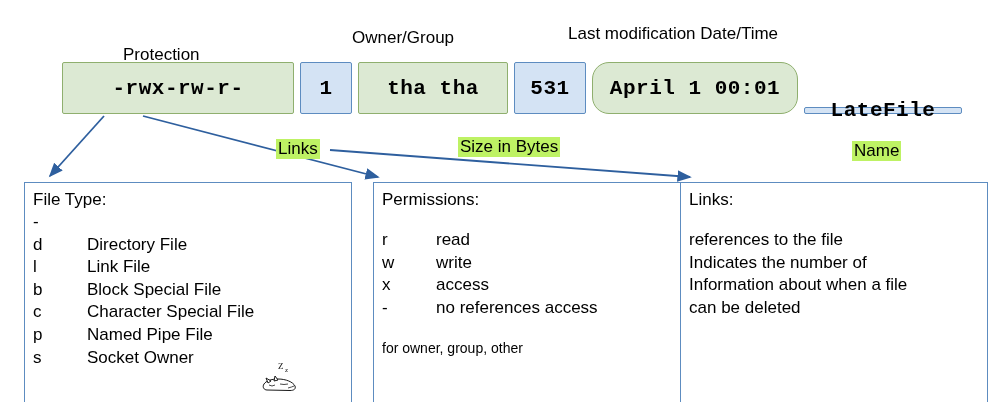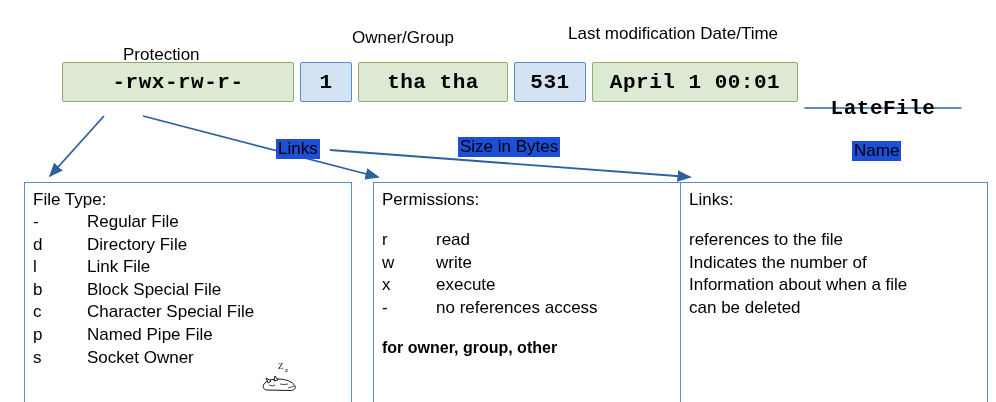--- a/index.html
+++ b/index.html
@@ -38,21 +38,21 @@
     line-height: 20px;
     white-space: nowrap;
     color: #000;
   }
 
   
   .ls-row {
     position: absolute;
     left: 62px;
     top: 62px;
-    height: 40px;
+    height: 52px;
     display: flex;
     align-items: stretch;
     gap: 6px;
   }
   .ls-cell {
     box-sizing: border-box;
     display: flex;
     align-items: center;
     justify-content: center;
     font-family: "Liberation Mono", "DejaVu Sans Mono", monospace;
@@ -67,30 +67,30 @@
     border: 1.4px solid #8faf6e;
   }
   .ls-cell.blue {
     background: #d4e3f4;
     border: 1.4px solid #5d8cc0;
   }
   .w-prot  { width: 232px; }
   .w-links { width: 52px; }
   .w-owner { width: 150px; }
   .w-size  { width: 72px; }
-  .w-date  { width: 206px; }
+  .w-date  { width: 206px; border-radius: 17px; }
   .w-name  { width: 158px; margin-top: 45px; }
 
   
   .mid-label {
     position: absolute;
     font-size: 17px;
     line-height: 20px;
     white-space: nowrap;
-    background: #1d4ed8;
+    background: #bef264;
     padding: 0 2px;
   }
 
   
   .exp-box {
     position: absolute;
     box-sizing: border-box;
     background: #ffffff;
     border: 1.4px solid #5d8cc0;
     top: 182px;
@@ -120,24 +120,23 @@
     flex: 0 0 54px;
   }
   .def-val { flex: 1 1 auto; }
 
   .plain-line {
     font-size: 17px;
     line-height: 22.6px;
     white-space: nowrap;
   }
   .note-line {
-    font-size: 16px;
+    font-size: 14px;
     line-height: 22.6px;
     white-space: nowrap;
-    font-weight: bold;
   }
 
   
   #cat-doodle {
     position: absolute;
     left: 258px;
     top: 358px;
     width: 48px;
     height: 36px;
   }
@@ -176,21 +175,20 @@
 
   <div class="mid-label" style="left:276px; top:139px;">Links</div>
   <div class="mid-label" style="left:458px; top:137px;">Size in Bytes</div>
   <div class="mid-label" style="left:852px; top:141px;">Name</div>
 
   <div class="exp-box" id="box-filetype">
     <div class="exp-title">File Type:</div>
     <div class="def-list">
       <div class="def-row">
         <span class="def-key">-</span>
-        <span class="def-val">Regular File</span>
       </div>
       <div class="def-row">
         <span class="def-key">d</span>
         <span class="def-val">Directory File</span>
       </div>
       <div class="def-row">
         <span class="def-key">l</span>
         <span class="def-val">Link File</span>
       </div>
       <div class="def-row">
@@ -235,21 +233,21 @@
       <div class="def-row">
         <span class="def-key">r</span>
         <span class="def-val">read</span>
       </div>
       <div class="def-row">
         <span class="def-key">w</span>
         <span class="def-val">write</span>
       </div>
       <div class="def-row">
         <span class="def-key">x</span>
-        <span class="def-val">execute</span>
+        <span class="def-val">access</span>
       </div>
       <div class="def-row">
         <span class="def-key">-</span>
         <span class="def-val">no references access</span>
       </div>
     </div>
     <div class="exp-spacer"></div>
     <div class="note-line">for owner, group, other</div>
   </div>
 

